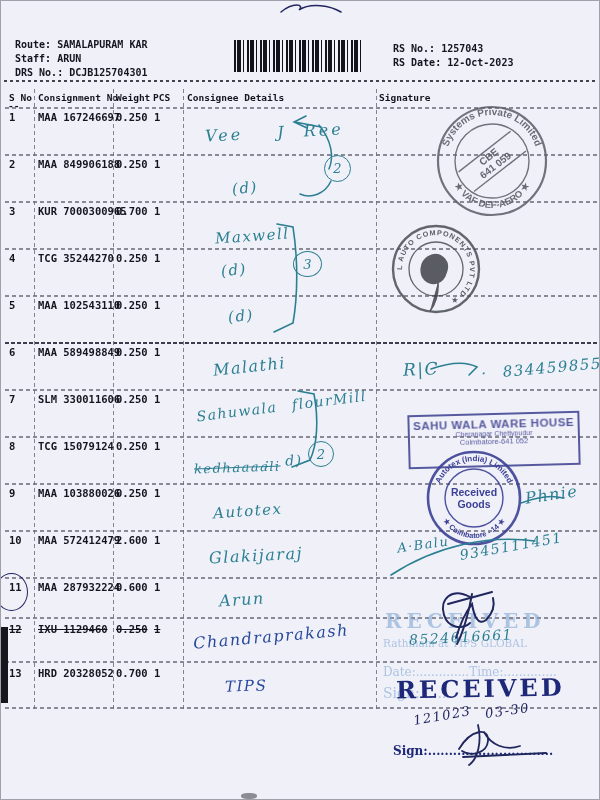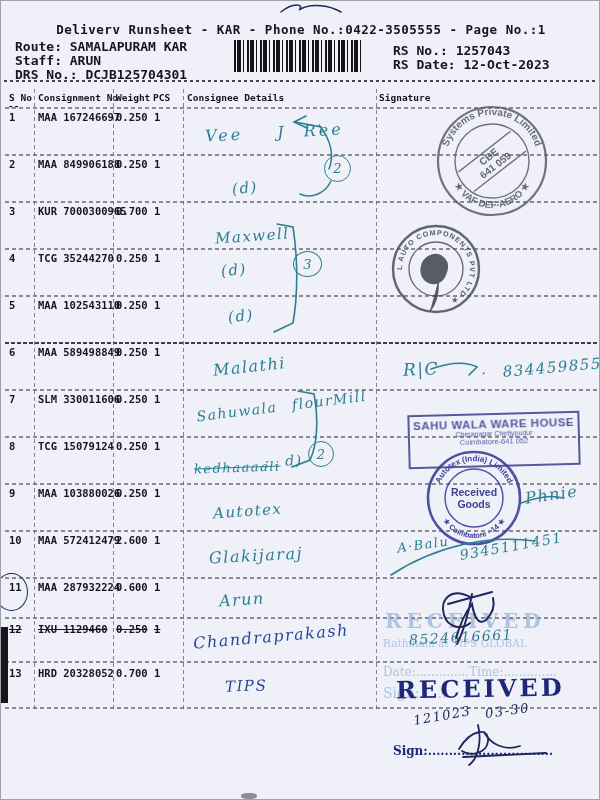--- a/index.html
+++ b/index.html
@@ -3,21 +3,21 @@
 <meta charset="utf-8">
 <style>
   html,body{margin:0;padding:0;background:#d8d8dc;}
   .page{position:relative;width:600px;height:800px;background:#f0f0f8;overflow:hidden;
         border:1px solid #a0a0aa;box-sizing:border-box;
         font-family:"DejaVu Sans Mono","Liberation Mono",monospace;}
   .abs{position:absolute;white-space:pre;}
   .print{color:#15151f;font-weight:bold;}
   .title{width:600px;text-align:center;top:5px;left:0;font-size:13px;letter-spacing:1px;}
   .subtitle{width:600px;text-align:center;top:21px;left:0;font-size:12.5px;letter-spacing:.5px;}
-  .info{font-size:13px;}
+  .info{font-size:10px;}
   .colhead{font-size:9.5px;}
   .cell{font-size:10.5px;z-index:5;}
   .struck{text-decoration:line-through;}
   .hsep{position:absolute;left:4px;width:592px;height:2px;z-index:2;
         background:repeating-linear-gradient(90deg,#686876 0 4px,transparent 4px 7px);opacity:.75;}
   .hsep.dark{opacity:1;background:repeating-linear-gradient(90deg,#3c3c4c 0 4px,transparent 4px 6px);}
   .vsep{position:absolute;top:88px;height:620px;width:1px;z-index:2;
         background:repeating-linear-gradient(180deg,#686876 0 4px,transparent 4px 7px);opacity:.8;}
   .septop{position:absolute;left:3px;top:79px;width:594px;height:2px;
         background:repeating-linear-gradient(90deg,#44444f 0 3px,transparent 3px 6px);}
@@ -42,21 +42,20 @@
   .rec-line-d{font-size:12px;font-weight:bold;}
   .blackbar{position:absolute;left:0;top:626px;width:7px;height:76px;background:#16161d;z-index:30;}
   .smudge{position:absolute;left:240px;top:792px;width:16px;height:6px;background:#3a3a42;opacity:.55;border-radius:40%;}
   text{font-family:"Liberation Sans",sans-serif;}
 </style>
 </head>
 <body>
 
 <div class="page">
 
-  <div class="abs print subtitle">Deliverv Runsheet - KAR - Phone No.:0422-3505555 - Page No.:1</div>
 
   <div class="abs print info" style="left:14px;top:38px"><span>Route:</span> <span>SAMALAPURAM KAR</span></div>
   <div class="abs print info" style="left:14px;top:52px"><span>Staff:</span> <span>ARUN</span></div>
   <div class="abs print info" style="left:14px;top:66px"><span>DRS No.:</span> <span>DCJB125704301</span></div>
 
   <div class="barcode"></div>
 
   <div class="abs print info" style="left:392px;top:42px"><span>RS No.:</span> <span>1257043</span></div>
   <div class="abs print info" style="left:392px;top:56px"><span>RS Date:</span> <span>12-Oct-2023</span></div>
 

